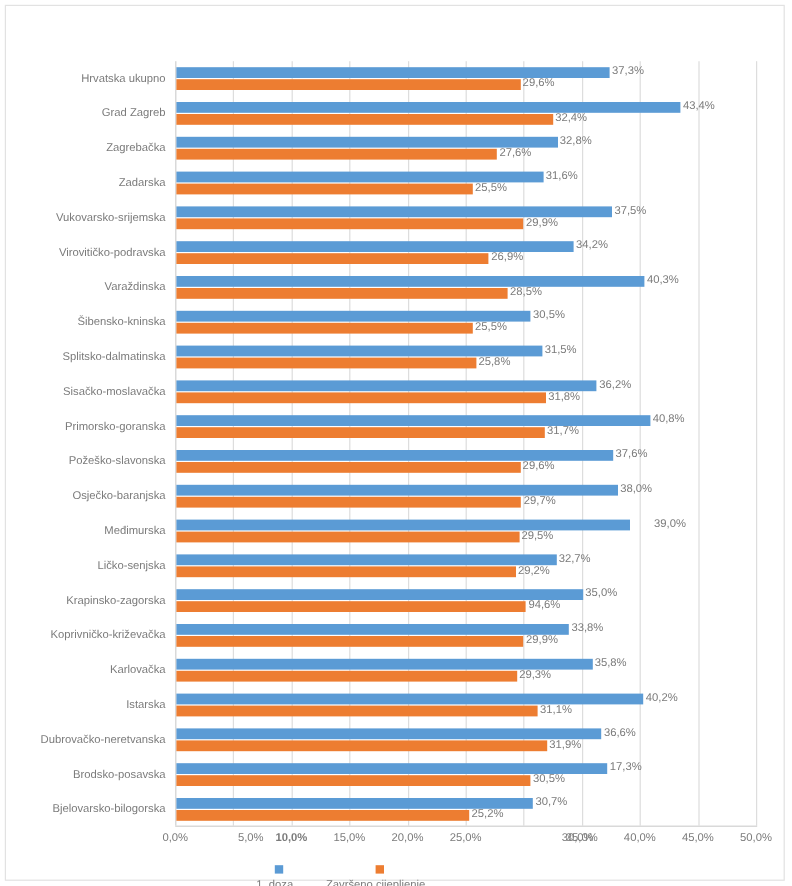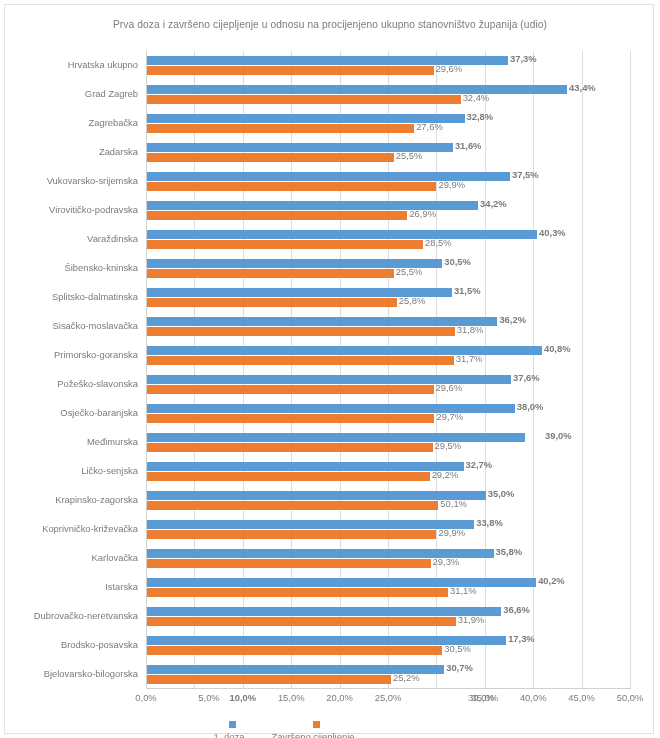--- a/index.html
+++ b/index.html
@@ -91,21 +91,21 @@
   .bar.s2 {
     top: 14px;
     background: #ed7d31;
   }
   .dlabel {
     position: absolute;
     font-size: 9.4px;
     color: #7b7b7b;
     white-space: nowrap;
   }
-  .dlabel.s1 { top: 1px; font-weight: bold; }
+  .dlabel.s1 { top: 1px; }
   .dlabel.s2 { top: 11px; }
 
   
   #xaxis {
     position: absolute;
     left: 0;
     top: 687px;
     width: 660px;
     height: 14px;
   }
@@ -145,21 +145,20 @@
     font-size: 9.4px;
     color: #7b7b7b;
     white-space: nowrap;
   }
 </style>
 </head>
 <body>
 
 <div id="chart-frame">
 
-  <div id="chart-title">Prva doza i završeno cijepljenje u odnosu na procijenjeno ukupno stanovništvo županija (udio)</div>
 
   <div id="plot">
       <div class="gridline axis0" style="left: 0px;"></div>
       <div class="gridline" style="left: 48.4px;"></div>
       <div class="gridline" style="left: 96.8px;"></div>
       <div class="gridline" style="left: 145.2px;"></div>
       <div class="gridline" style="left: 193.6px;"></div>
       <div class="gridline" style="left: 242px;"></div>
       <div class="gridline" style="left: 290.4px;"></div>
       <div class="gridline" style="left: 338.8px;"></div>
@@ -272,21 +271,21 @@
         <div class="bar s1" style="width: 316.536px; background: rgb(91, 155, 213);"></div>
         <div class="dlabel s1" style="left: 460.536px;">32,7%</div>
         <div class="bar s2" style="width: 282.656px; background: rgb(237, 125, 49);"></div>
         <div class="dlabel s2" style="left: 426.656px;">29,2%</div>
       </div>
       <div class="cat-row" style="top: 482px;">
         <div class="cat-label">Krapinsko-zagorska</div>
         <div class="bar s1" style="width: 338.8px; background: rgb(91, 155, 213);"></div>
         <div class="dlabel s1" style="left: 482.8px;">35,0%</div>
         <div class="bar s2" style="width: 291.368px; background: rgb(237, 125, 49);"></div>
-        <div class="dlabel s2" style="left: 435.368px;">50,1%</div>
+        <div class="dlabel s2" style="left: 435.368px;">94,6%</div>
       </div>
       <div class="cat-row" style="top: 511px;">
         <div class="cat-label">Koprivničko-križevačka</div>
         <div class="bar s1" style="width: 327.184px; background: rgb(91, 155, 213);"></div>
         <div class="dlabel s1" style="left: 471.184px;">33,8%</div>
         <div class="bar s2" style="width: 289.432px; background: rgb(237, 125, 49);"></div>
         <div class="dlabel s2" style="left: 433.432px;">29,9%</div>
       </div>
       <div class="cat-row" style="top: 540px;">
         <div class="cat-label">Karlovačka</div>

